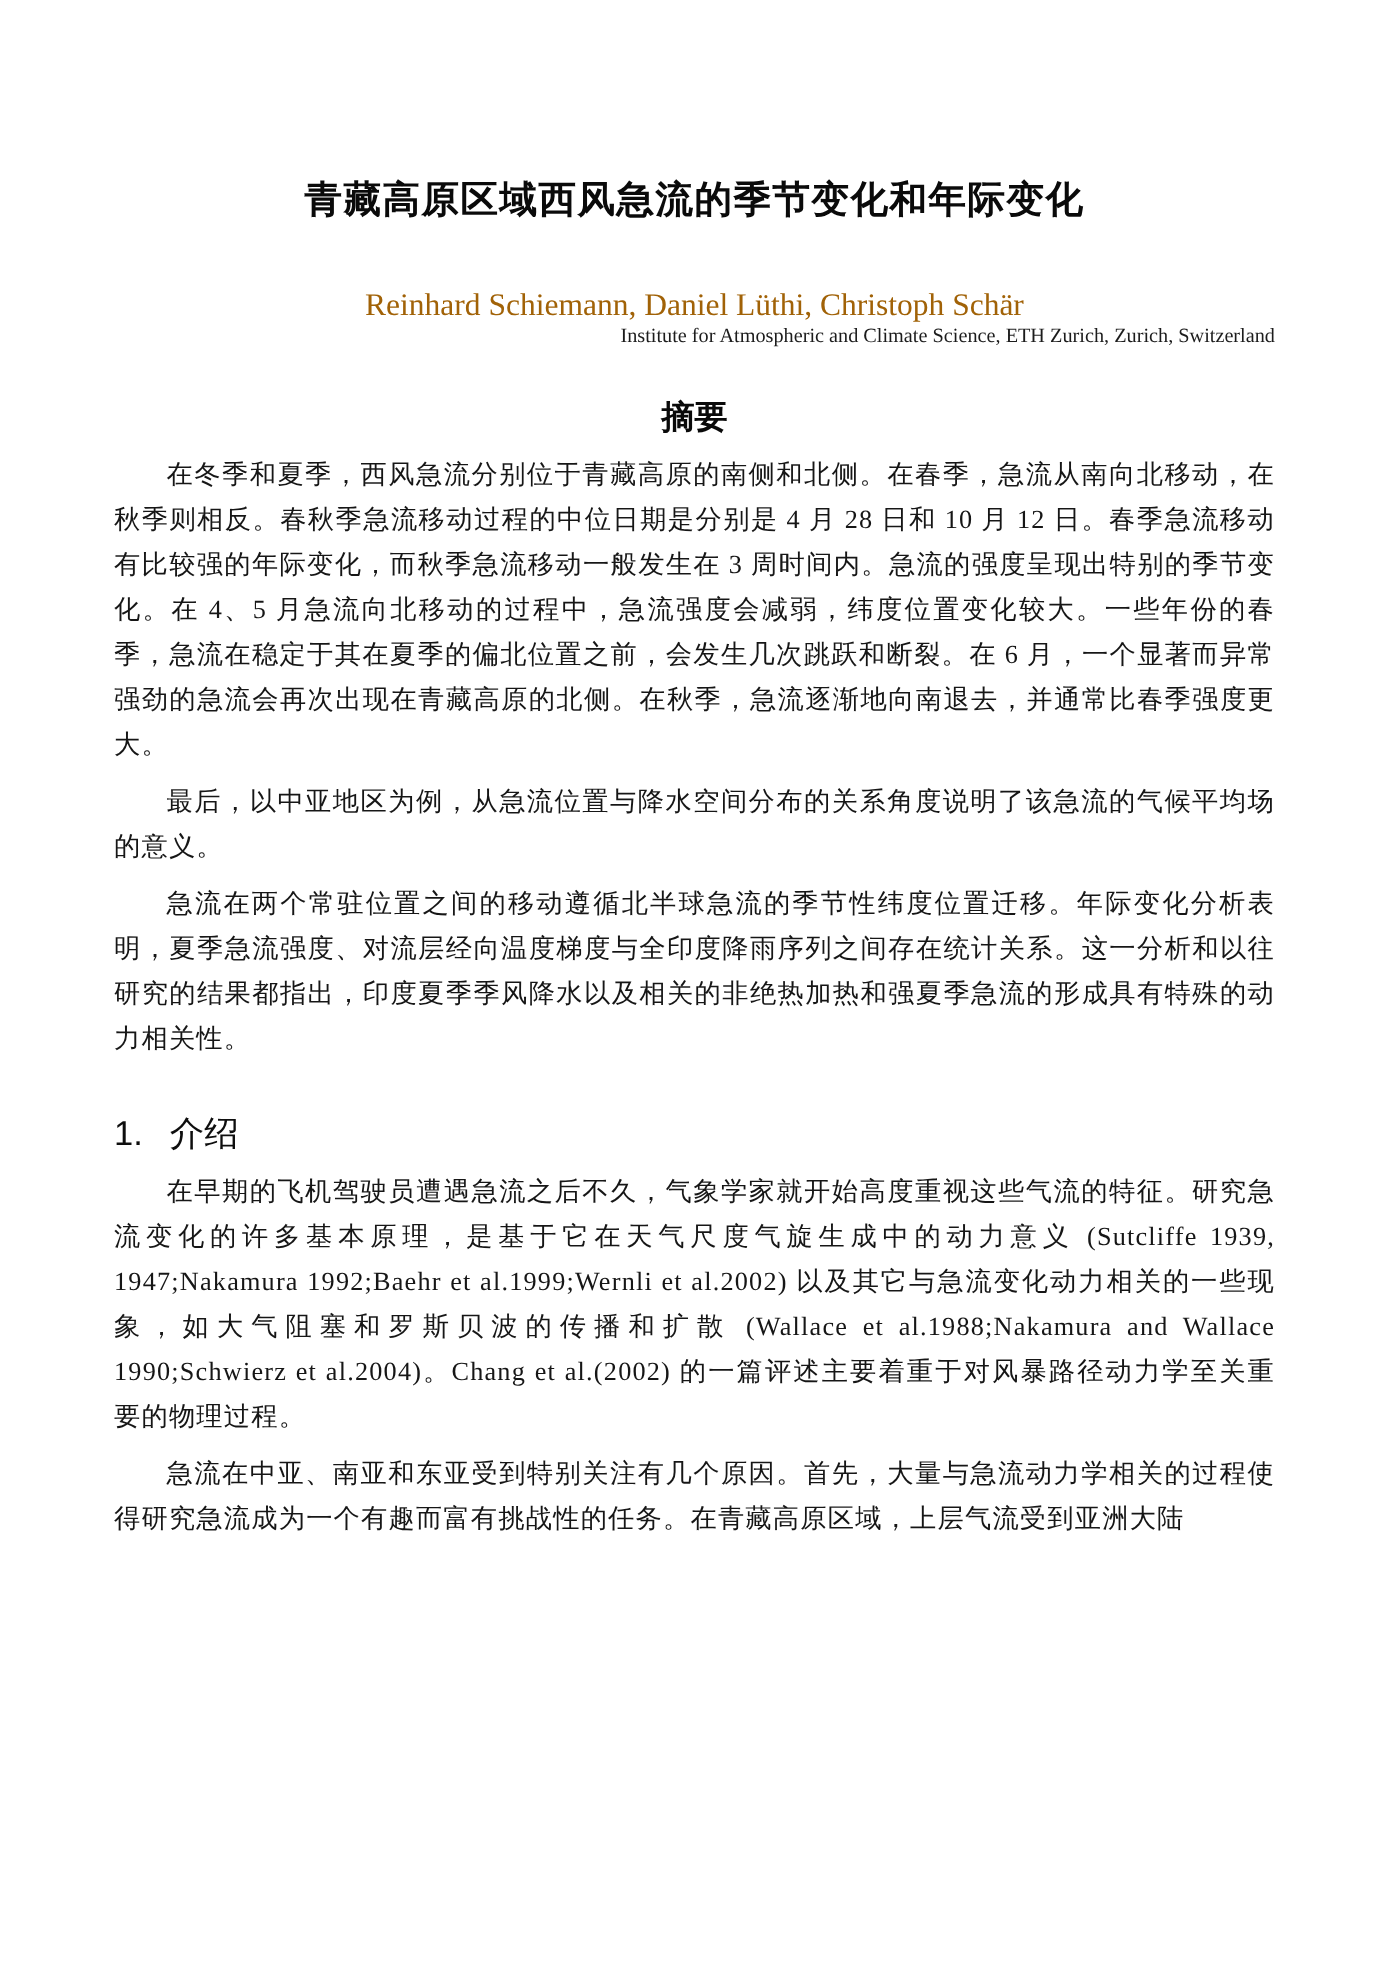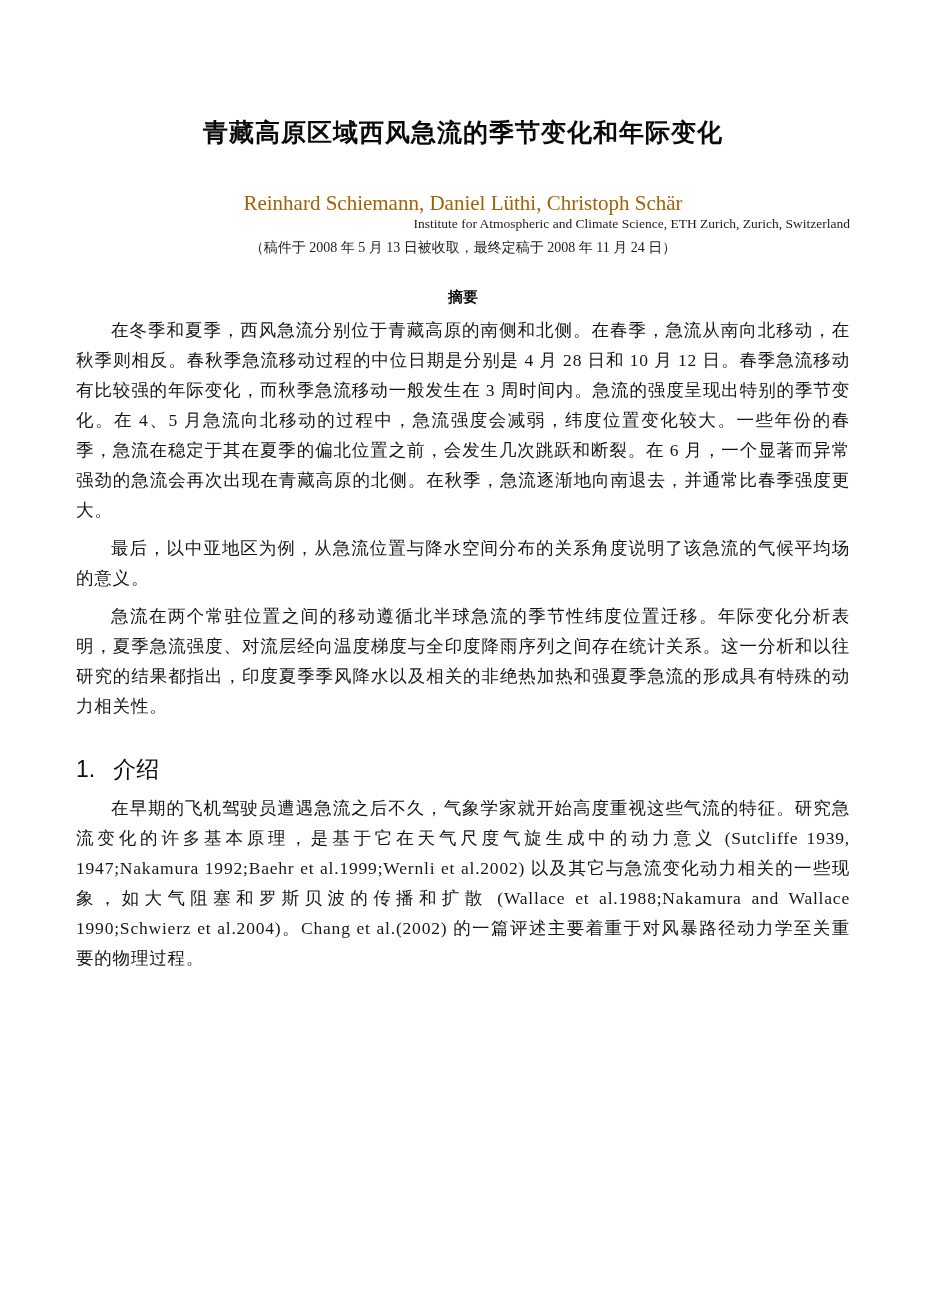--- a/index.html
+++ b/index.html
@@ -44,21 +44,21 @@
     text-align: center;
     font-family: "Liberation Serif", serif;
     font-size: 14px;
     color: #1c1c1c;
   }
   .abstract-heading {
     margin-top: 31px;
     text-align: center;
     font-family: "Liberation Sans", sans-serif;
     font-weight: 700;
-    font-size: 15px;
+    font-size: 22px;
     color: #0a0a0a;
   }
   .para {
     margin-top: 8px;
     font-size: 17.5px;
     line-height: 30px;
     letter-spacing: 0.8px;
     text-indent: 2em;
     text-align: justify;
     text-justify: inter-ideograph;
@@ -82,36 +82,36 @@
 <body>
 
 <div class="page">
 
   <h1 class="title">青藏高原区域西风急流的季节变化和年际变化</h1>
 
   <div class="authors">Reinhard Schiemann, Daniel Lüthi, Christoph Schär</div>
 
   <div class="affiliation">Institute for Atmospheric and Climate Science, ETH Zurich, Zurich, Switzerland</div>
 
-  <div class="dates-note">（稿件于 2008 年 5 月 13 日被收取，最终定稿于 2008 年 11 月 24 日）</div>
 
   <div class="abstract">
     <div class="abstract-heading">摘要</div>
 
 
     <p class="para">在冬季和夏季，西风急流分别位于青藏高原的南侧和北侧。在春季，急流从南向北移动，在秋季则相反。春秋季急流移动过程的中位日期是分别是 4 月 28 日和 10 月 12 日。春季急流移动有比较强的年际变化，而秋季急流移动一般发生在 3 周时间内。急流的强度呈现出特别的季节变化。在 4、5 月急流向北移动的过程中，急流强度会减弱，纬度位置变化较大。一些年份的春季，急流在稳定于其在夏季的偏北位置之前，会发生几次跳跃和断裂。在 6 月，一个显著而异常强劲的急流会再次出现在青藏高原的北侧。在秋季，急流逐渐地向南退去，并通常比春季强度更大。</p>
 
     <p class="para">最后，以中亚地区为例，从急流位置与降水空间分布的关系角度说明了该急流的气候平均场的意义。</p>
 
     <p class="para">急流在两个常驻位置之间的移动遵循北半球急流的季节性纬度位置迁移。年际变化分析表明，夏季急流强度、对流层经向温度梯度与全印度降雨序列之间存在统计关系。这一分析和以往研究的结果都指出，印度夏季季风降水以及相关的非绝热加热和强夏季急流的形成具有特殊的动力相关性。</p>
   </div>
 
   <div class="section-body">
     <h2 class="section-heading">
       <span class="sec-num">1.</span>
       <span class="sec-title">介绍</span>
     </h2>
 
     <p class="para">在早期的飞机驾驶员遭遇急流之后不久，气象学家就开始高度重视这些气流的特征。研究急流变化的许多基本原理，是基于它在天气尺度气旋生成中的动力意义 (Sutcliffe 1939, 1947;Nakamura 1992;Baehr et al.1999;Wernli et al.2002) 以及其它与急流变化动力相关的一些现象，如大气阻塞和罗斯贝波的传播和扩散 (Wallace et al.1988;Nakamura and Wallace 1990;Schwierz et al.2004)。Chang et al.(2002) 的一篇评述主要着重于对风暴路径动力学至关重要的物理过程。</p>
 
+    <p class="para">急流在中亚、南亚和东亚受到特别关注有几个原因。首先，大量与急流动力学相关的过程使得研究急流成为一个有趣而富有挑战性的任务。在青藏高原区域，上层气流受到亚洲大陆</p>
   </div>
 
 </div>
 
 </body></html>

